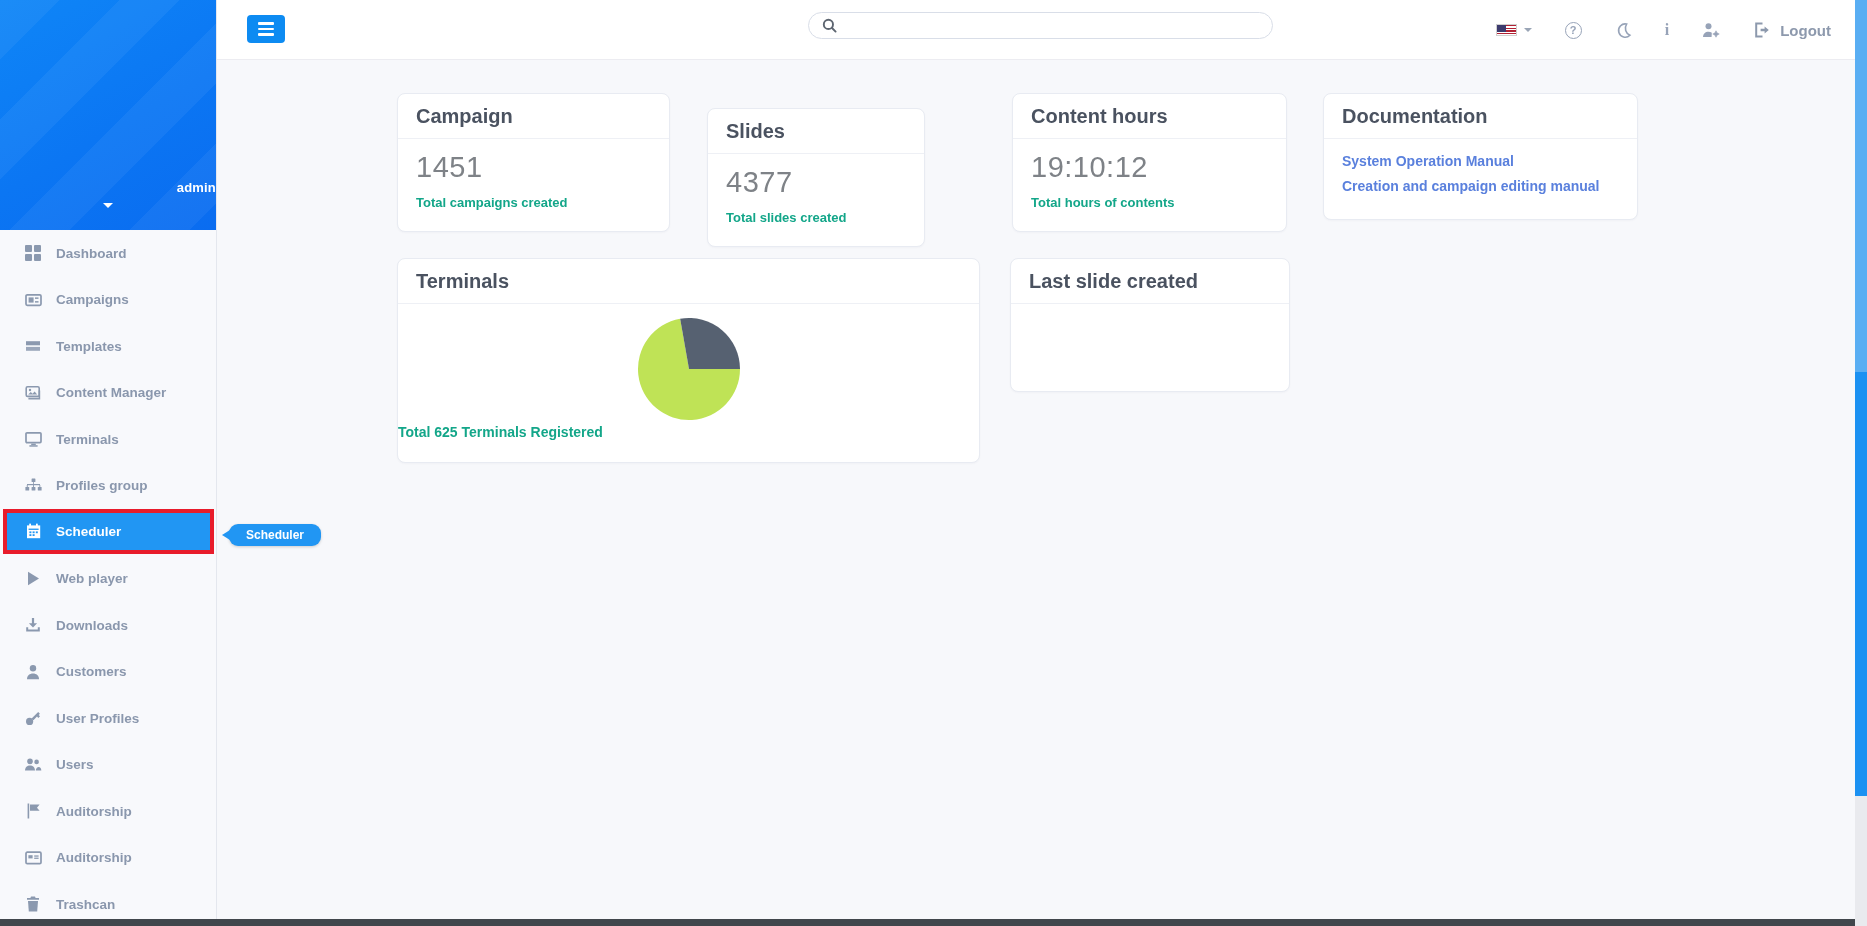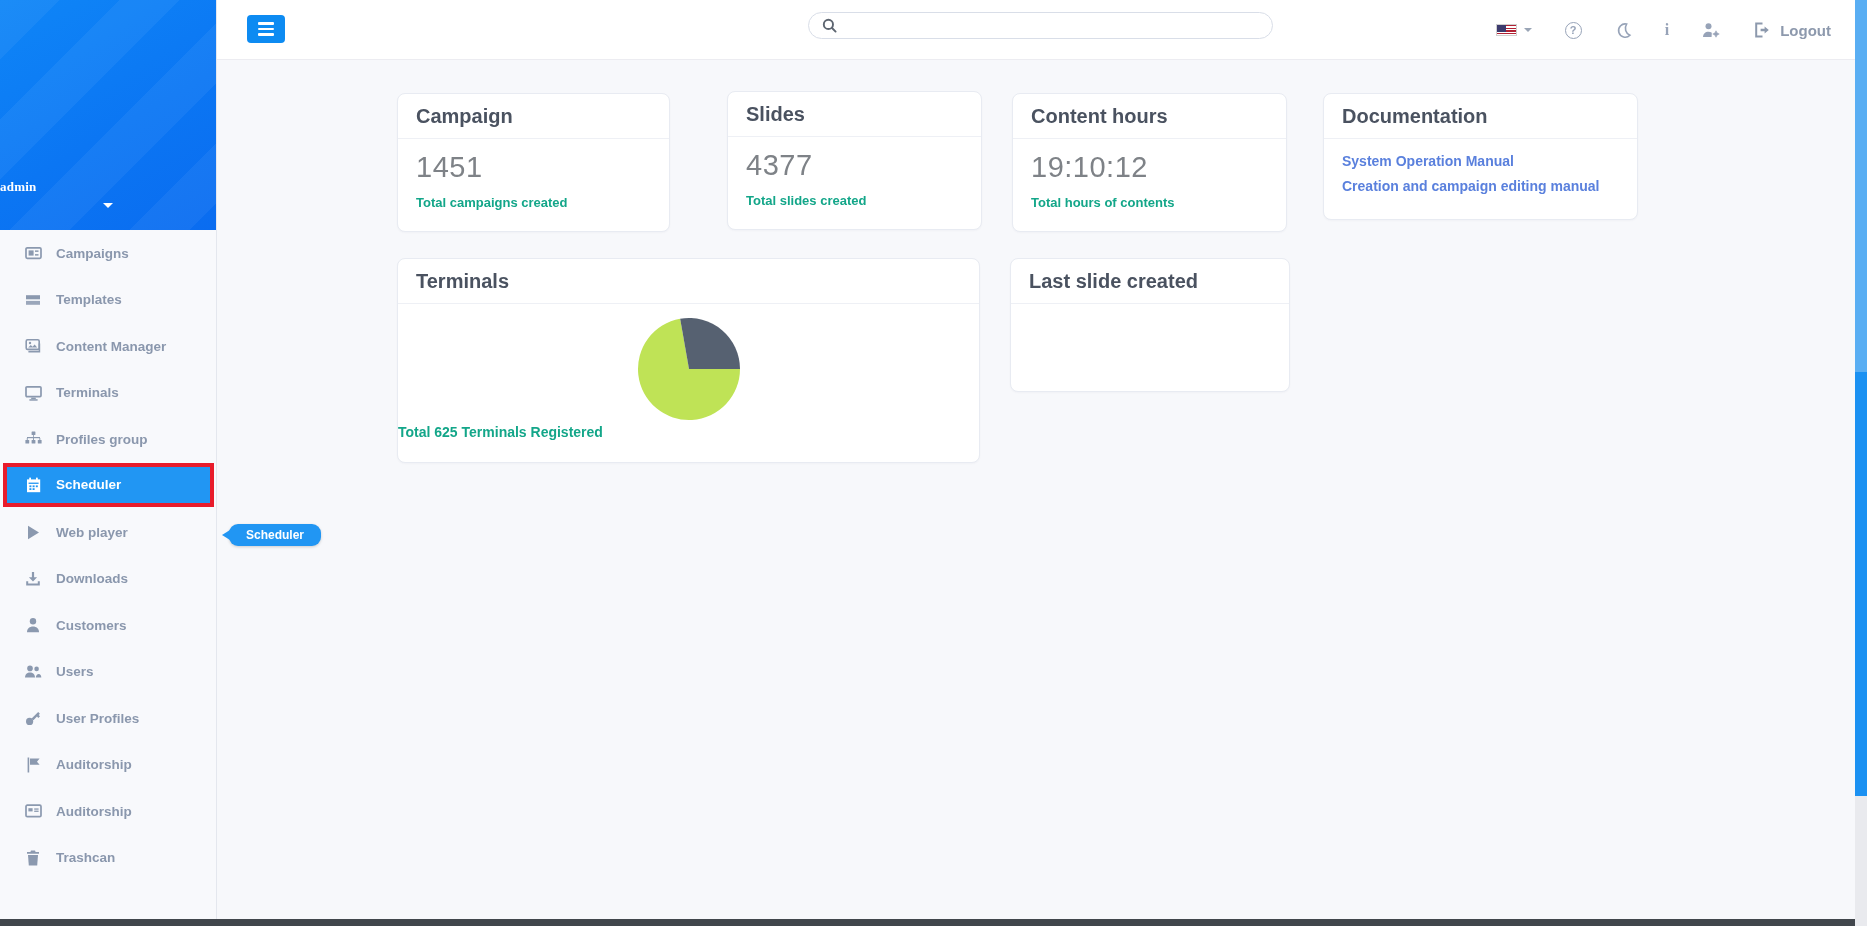--- a/index.html
+++ b/index.html
@@ -18,21 +18,21 @@
   .sidebar-hero {
     position:relative; height:230px;
     background:linear-gradient(150deg,#0f86f7 0%,#0b76f3 55%,#0a6cf0 100%);
   }
   .hero-pattern {
     position:absolute; inset:0;
     background:
       linear-gradient(135deg, rgba(255,255,255,.05) 25%, transparent 25%, transparent 50%, rgba(255,255,255,.05) 50%, rgba(255,255,255,.05) 75%, transparent 75%);
     background-size:120px 120px;
   }
-  .admin-block { position:absolute; left:0; right:0; bottom:22px; text-align:left; cursor:pointer;font-family:Liberation Serif, serif; }
+  .admin-block { position:absolute; left:0; right:0; bottom:22px; text-align:right; cursor:pointer; }
   .admin-name { color:#fff; font-size:13px; font-weight:bold; letter-spacing:.2px; }
   .admin-caret {
     width:0; height:0; margin:8px auto 0;
     border-left:5px solid transparent; border-right:5px solid transparent;
     border-top:5px solid #fff;
   }
   .nav { position:absolute; top:230px; left:0; right:0; }
   .nav-item {
     height:46.5px; display:flex; align-items:center; padding-left:23px;
     color:#8a97ad; font-size:13.5px; font-weight:bold; cursor:pointer;
@@ -114,21 +114,21 @@
     height:45px; display:flex; align-items:center; padding:0 18px;
     border-bottom:1px solid #eef0f5;
     font-size:20px; font-weight:bold; color:#4a5260;
   }
   .card-body { padding:12px 18px 0; }
   .stat-value { font-size:29px; color:#7e8287; letter-spacing:.5px; }
   .stat-caption { margin-top:11px; font-size:13px; font-weight:bold; color:#13a689; }
   .doc-link { display:block; font-size:14px; font-weight:bold; color:#5a80dd; margin-bottom:9px; cursor:pointer; text-decoration:none; }
 
   #card-campaign   { left:397px;  top:93px;  width:273px; height:139px; }
-  #card-slides     { left:707px;  top:91px;  width:255px; height:139px;margin-left:20px; }
+  #card-slides     { left:707px;  top:108px;  width:218px; height:139px; }
   #card-hours      { left:1012px; top:93px;  width:275px; height:139px; }
   #card-docs       { left:1323px; top:93px;  width:315px; height:127px; }
   #card-terminals  { left:397px;  top:258px; width:583px; height:205px; }
   #card-lastslide  { left:1010px; top:258px; width:280px; height:134px; }
 
   .pie-area { text-align:left; padding-top:13px; }
   .pie-caption { margin-top:3px; font-size:14px; font-weight:bold; color:#13a689; }
   .pie-svg { margin:0 auto; }
 
   .lastslide-value {
@@ -149,20 +149,31 @@
 <aside class="sidebar">
   <div class="sidebar-hero">
     <div class="hero-pattern"></div>
     <div class="admin-block">
       <div class="admin-name">admin</div>
       <div class="admin-caret"></div>
     </div>
   </div>
 
   <nav class="nav">
+    <div class="nav-item">
+      <span class="nicon">
+        <svg width="16" height="16" viewBox="0 0 16 16" fill="currentColor">
+            <rect x="0" y="0" width="7" height="7" rx="1"></rect>
+            <rect x="9" y="0" width="7" height="7" rx="1"></rect>
+            <rect x="0" y="9" width="7" height="7" rx="1"></rect>
+            <rect x="9" y="9" width="7" height="7" rx="1"></rect>
+          </svg>
+      </span>
+      <span>Dashboard</span>
+    </div>
 
     <div class="nav-item">
       <span class="nicon">
         <svg width="17" height="16" viewBox="0 0 17 16">
             <rect x="1" y="2.8" width="15" height="10.5" rx="1.3" fill="none" stroke="currentColor" stroke-width="1.7"></rect>
             <rect x="3.6" y="5.4" width="5" height="5.2" fill="currentColor"></rect>
             <rect x="10" y="5.4" width="3.5" height="1.5" fill="currentColor"></rect>
             <rect x="10" y="9.1" width="3.5" height="1.5" fill="currentColor"></rect>
           </svg>
       </span>
@@ -261,38 +272,38 @@
         <svg width="14" height="16" viewBox="0 0 14 16" fill="currentColor">
             <circle cx="7" cy="4.2" r="3.2"></circle>
             <path d="M1 15.2c0-3.5 2.6-5.6 6-5.6s6 2.1 6 5.6z"></path>
           </svg>
       </span>
       <span>Customers</span>
     </div>
 
     <div class="nav-item">
       <span class="nicon">
+        <svg width="16" height="16" viewBox="0 0 16 16" fill="currentColor">
+            <circle cx="4.6" cy="11.4" r="3.6"></circle>
+            <path d="M6.6 8.6L13.2 2l1.7 1.7-1.2 1.2 1.3 1.3-1.7 1.7-1.3-1.3-3.6 3.6z"></path>
+          </svg>
+      </span>
+      <span>User Profiles</span>
+    </div>
+
+    <div class="nav-item">
+      <span class="nicon">
         <svg width="18" height="15" viewBox="0 0 18 15" fill="currentColor">
             <circle cx="6" cy="4.4" r="2.8"></circle>
             <circle cx="12.6" cy="4.9" r="2.3"></circle>
             <path d="M1 13.5c0-3.1 2.2-5 5-5s5 1.9 5 5z"></path>
             <path d="M11.8 13.5c0-2.1 1.4-3.6 2.9-3.6 1.6 0 2.6 1.5 2.6 3.6z"></path>
           </svg>
       </span>
       <span>Users</span>
-    </div>
-
-    <div class="nav-item">
-      <span class="nicon">
-        <svg width="16" height="16" viewBox="0 0 16 16" fill="currentColor">
-            <circle cx="4.6" cy="11.4" r="3.6"></circle>
-            <path d="M6.6 8.6L13.2 2l1.7 1.7-1.2 1.2 1.3 1.3-1.7 1.7-1.3-1.3-3.6 3.6z"></path>
-          </svg>
-      </span>
-      <span>User Profiles</span>
     </div>
 
     <div class="nav-item">
       <span class="nicon">
         <svg width="15" height="16" viewBox="0 0 15 16" fill="currentColor">
             <rect x="1.6" y="0.5" width="1.6" height="15"></rect>
             <path d="M4 1.6h9.6l-2.6 3.1 2.6 3.1H4z"></path>
           </svg>
       </span>
       <span>Auditorship</span>

